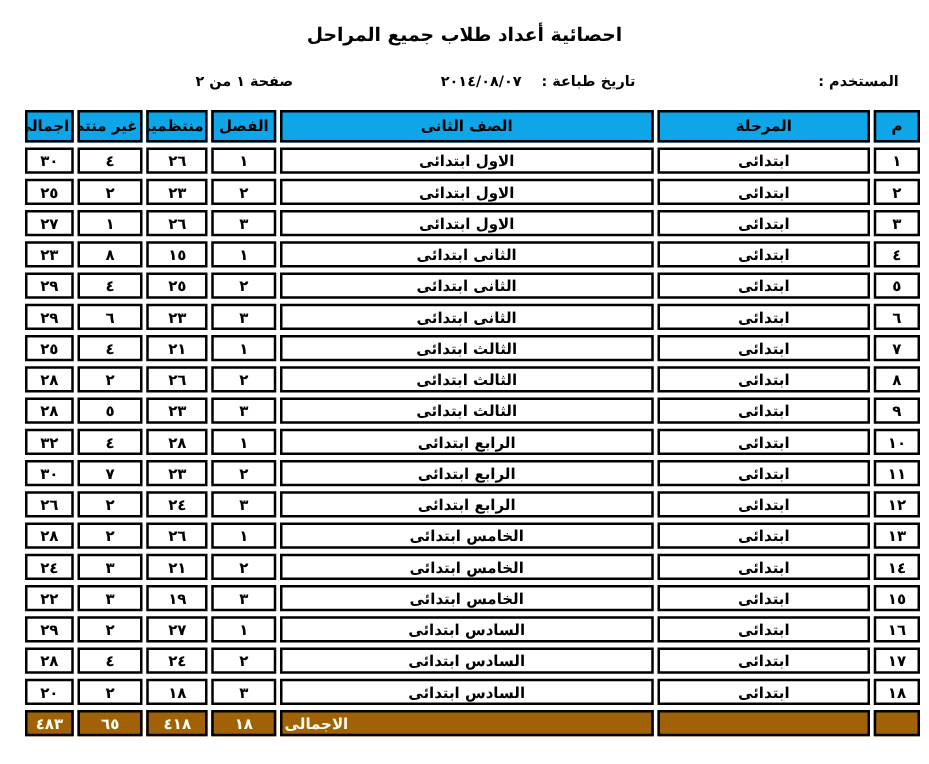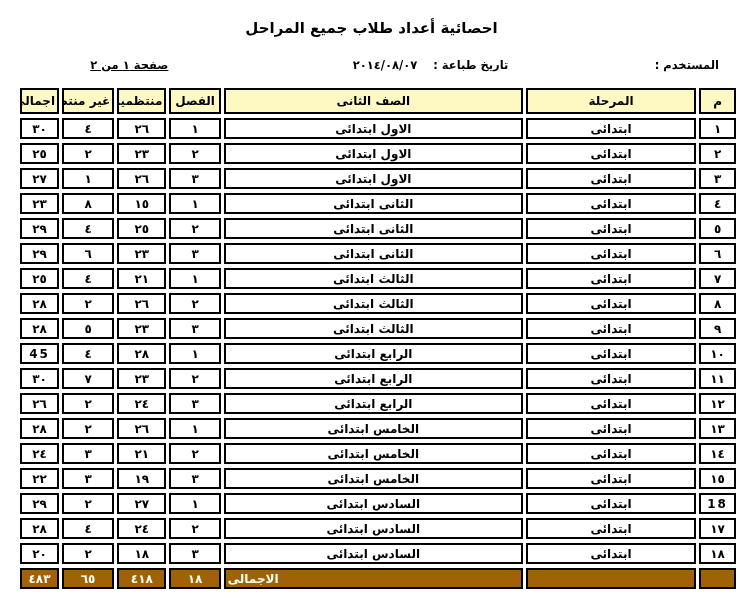--- a/index.html
+++ b/index.html
@@ -29,21 +29,21 @@
     display: flex;
     justify-content: space-between;
     align-items: center;
     margin-top: 21px;
     padding: 0 24px;
     font-weight: bold;
     font-size: 11.5px;
   }
   .info-user   { flex: 1; text-align: right; }
   .info-date   { flex: 1.3; text-align: right; white-space: nowrap; }
-  .info-page   { flex: 1; text-align: center; white-space: nowrap; text-decoration: underline; }
+  .info-page   { flex: 1; text-align: right; white-space: nowrap; }
   .date-value  { margin-right: 12px; unicode-bidi: embed; }
 
   table.report {
     margin: 12px 4px 0 14px;
     border-collapse: separate;
     border-spacing: 3px 4px;
     table-layout: fixed;
     width: 722px;
   }
   table.report th,
@@ -52,21 +52,21 @@
     font-weight: bold;
     font-size: 12px;
     text-align: center;
     vertical-align: middle;
     padding: 0 2px;
     overflow: hidden;
     white-space: nowrap;
   }
   table.report th {
     height: 22px;
-    background: #fef9c3;
+    background: #0ea5e9;
     color: #000000;
   }
   table.report td {
     height: 17px;
     background: #ffffff;
   }
   td.text-cell {
     text-align: right;
     padding-right: 5px;
   }
@@ -201,21 +201,21 @@
           <td class="num-cell">٥</td>
           <td class="num-cell">٢٨</td>
         </tr>
         <tr>
           <td class="num-cell">١٠</td>
           <td class="text-cell">ابتدائى</td>
           <td class="text-cell">الرابع ابتدائى</td>
           <td class="num-cell">١</td>
           <td class="num-cell">٢٨</td>
           <td class="num-cell">٤</td>
-          <td class="num-cell">45</td>
+          <td class="num-cell">٣٢</td>
         </tr>
         <tr>
           <td class="num-cell">١١</td>
           <td class="text-cell">ابتدائى</td>
           <td class="text-cell">الرابع ابتدائى</td>
           <td class="num-cell">٢</td>
           <td class="num-cell">٢٣</td>
           <td class="num-cell">٧</td>
           <td class="num-cell">٣٠</td>
         </tr>
@@ -249,21 +249,21 @@
         <tr>
           <td class="num-cell">١٥</td>
           <td class="text-cell">ابتدائى</td>
           <td class="text-cell">الخامس ابتدائى</td>
           <td class="num-cell">٣</td>
           <td class="num-cell">١٩</td>
           <td class="num-cell">٣</td>
           <td class="num-cell">٢٢</td>
         </tr>
         <tr>
-          <td class="num-cell">18</td>
+          <td class="num-cell">١٦</td>
           <td class="text-cell">ابتدائى</td>
           <td class="text-cell">السادس ابتدائى</td>
           <td class="num-cell">١</td>
           <td class="num-cell">٢٧</td>
           <td class="num-cell">٢</td>
           <td class="num-cell">٢٩</td>
         </tr>
         <tr>
           <td class="num-cell">١٧</td>
           <td class="text-cell">ابتدائى</td>

